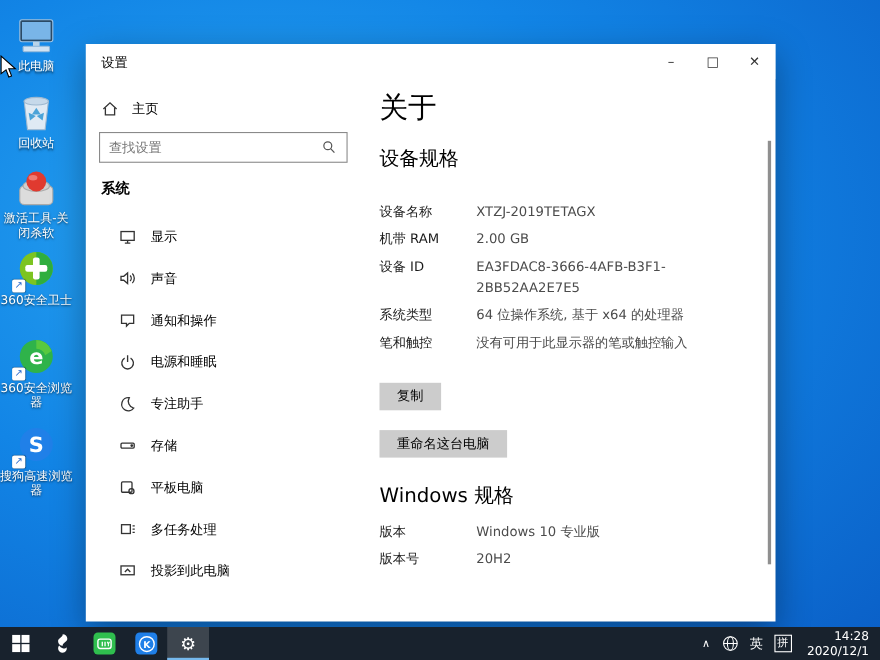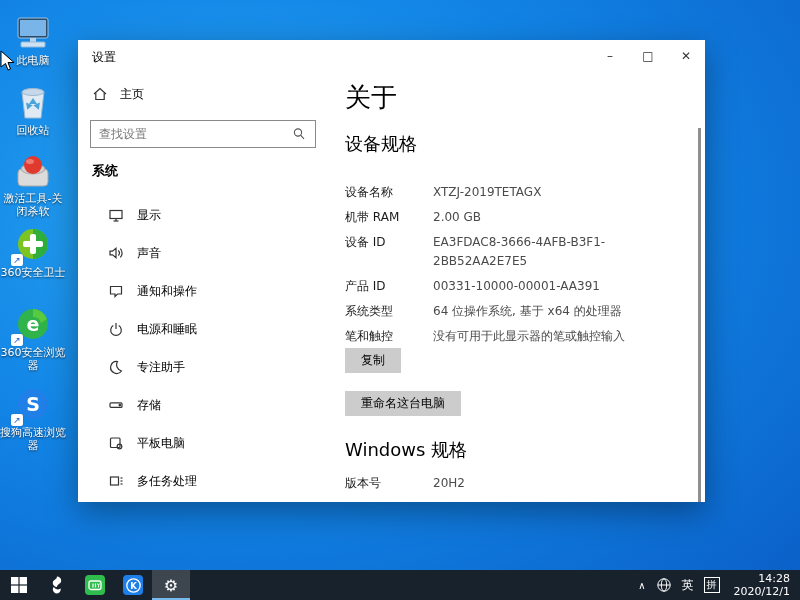--- a/index.html
+++ b/index.html
@@ -14,30 +14,30 @@
   .dicon .lbl { margin-top:2px; font-size:11px; color:#fff; line-height:13px;
     text-shadow:0 1px 2px rgba(0,0,0,.7); word-break:break-all; }
   .sc-arrow { position:absolute; left:-2px; bottom:-2px; width:12px; height:12px;
     background:#fff; border-radius:2px; font-size:9px; line-height:12px; color:#1e62c8;
     text-align:center; box-shadow:0 0 1px rgba(0,0,0,.4); }
 
   
   .cursor { position:absolute; left:0px; top:50px; z-index:50; }
 
   
-  .window { position:absolute; left:78px; top:40px; width:627px; height:462px;
+  .window { position:absolute; left:78px; top:40px; width:627px; height:525px;
     background:#fff; box-shadow:0 10px 30px rgba(0,0,0,.35); overflow:hidden; }
   .titlebar { position:absolute; left:0; top:0; right:0; height:32px; background:#fff; }
   .title { position:absolute; left:14px; top:9px; font-size:12px; color:#000; }
   .winctl { position:absolute; right:0; top:0; height:32px; display:flex; }
   .winctl .btn { width:38px; height:32px; text-align:center; line-height:32px;
     font-size:12px; color:#333; }
 
   
-  .side-home { position:absolute; left:14px; top:46px; display:flex; 
+  .side-home { position:absolute; left:14px; top:46px; display:flex; align-items:center;
     gap:12px; font-size:12px; color:#000; height:26px; }
   .searchbox { position:absolute; left:12px; top:80px; width:226px; height:28px;
     border:1px solid #8a8a8a; background:#fff; display:flex; align-items:center; }
   .searchbox input { flex:1; border:none; outline:none; font-size:12px; padding:0 8px;
     color:#333; background:transparent; font-family:inherit; }
   .searchbox input::placeholder { color:#767676; }
   .side-section { position:absolute; left:14px; top:122px; font-size:13px;
     font-weight:bold; color:#000; }
   .navlist { position:absolute; left:0; top:156px; width:250px;margin-left:16px; }
   .nav-item { height:38px; display:flex; align-items:center; gap:13px;
@@ -263,39 +263,39 @@
       </div>
       <div class="spec-row">
         <div class="spec-label">机带 RAM</div>
         <div class="spec-value">2.00 GB</div>
       </div>
       <div class="spec-row">
         <div class="spec-label">设备 ID</div>
         <div class="spec-value">EA3FDAC8-3666-4AFB-B3F1-2BB52AA2E7E5</div>
       </div>
       <div class="spec-row">
-        <div class="spec-label">产品 ID</div>
-        <div class="spec-value">00331-10000-00001-AA391</div>
-      </div>
-      <div class="spec-row">
         <div class="spec-label">系统类型</div>
         <div class="spec-value">64 位操作系统, 基于 x64 的处理器</div>
       </div>
       <div class="spec-row">
         <div class="spec-label">笔和触控</div>
         <div class="spec-value">没有可用于此显示器的笔或触控输入</div>
       </div>
     </div>
 
     <button class="gbtn" style="top:308px;">复制</button>
     <button class="gbtn" style="top:351px;">重命名这台电脑</button>
 
     <div class="sec-h" style="top:398px;">Windows 规格</div>
 
     <div class="wspecs">
+      <div class="spec-row">
+        <div class="spec-label">版本</div>
+        <div class="spec-value">Windows 10 专业版</div>
+      </div>
       <div class="spec-row">
         <div class="spec-label">版本号</div>
         <div class="spec-value">20H2</div>
       </div>
     </div>
 
     <div class="scrollbar"></div>
   </div>
 
   <div class="taskbar">

